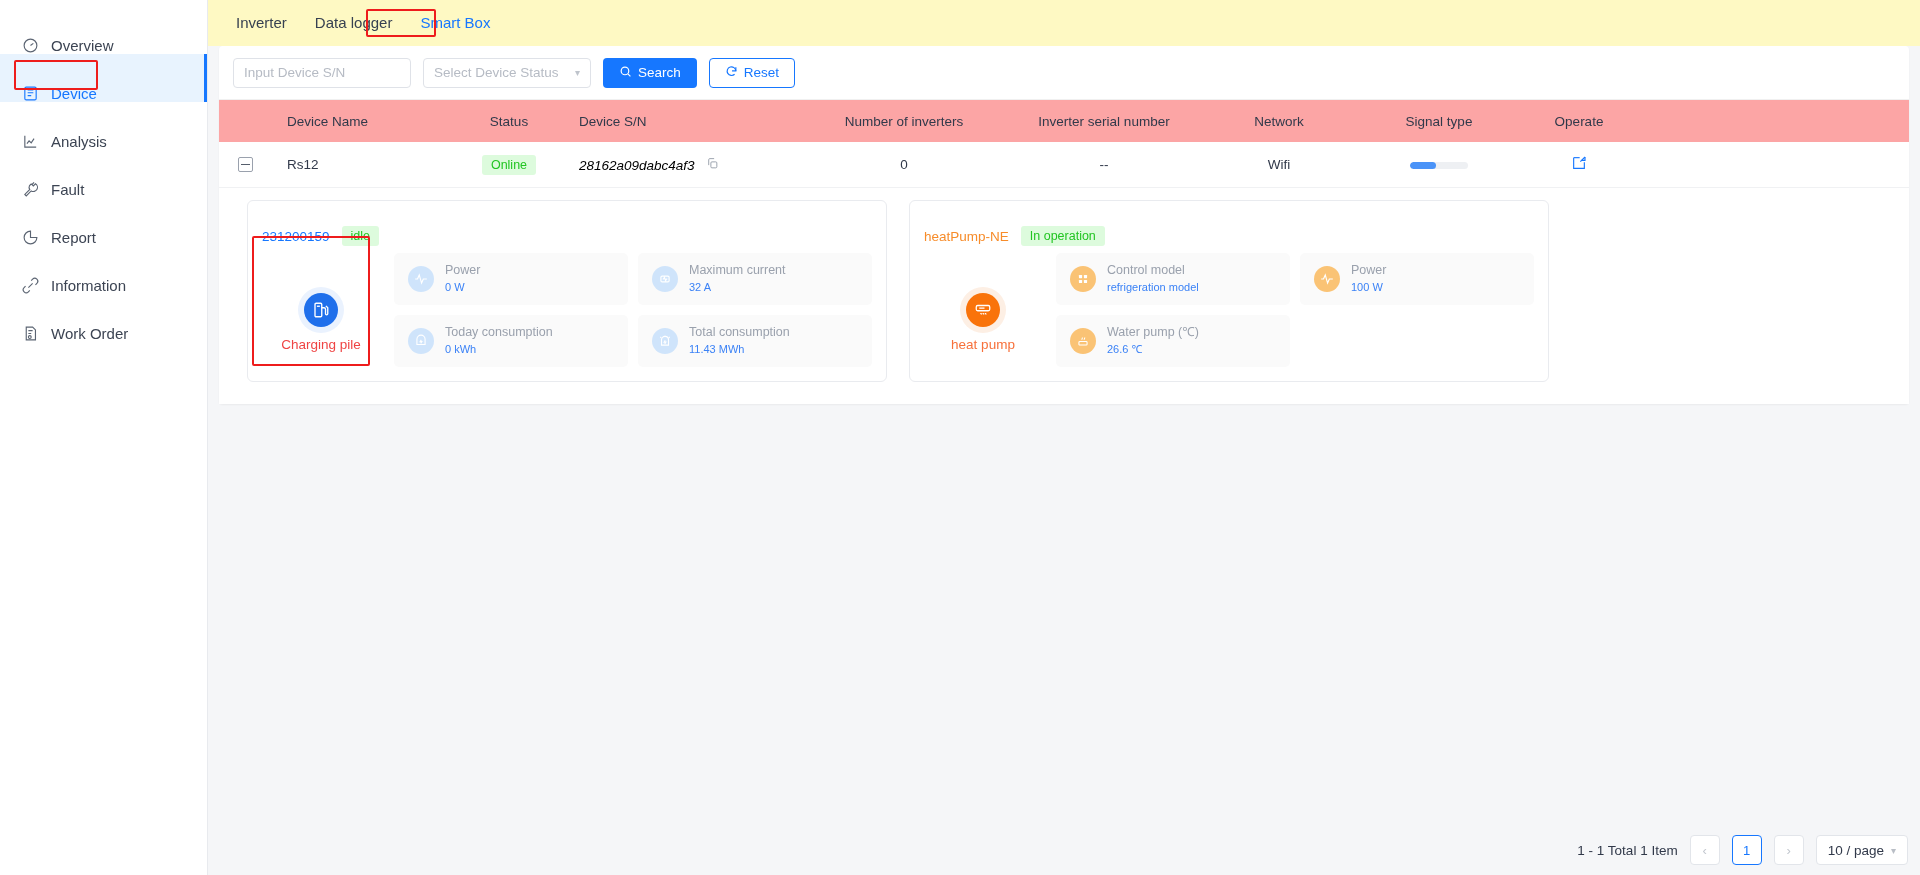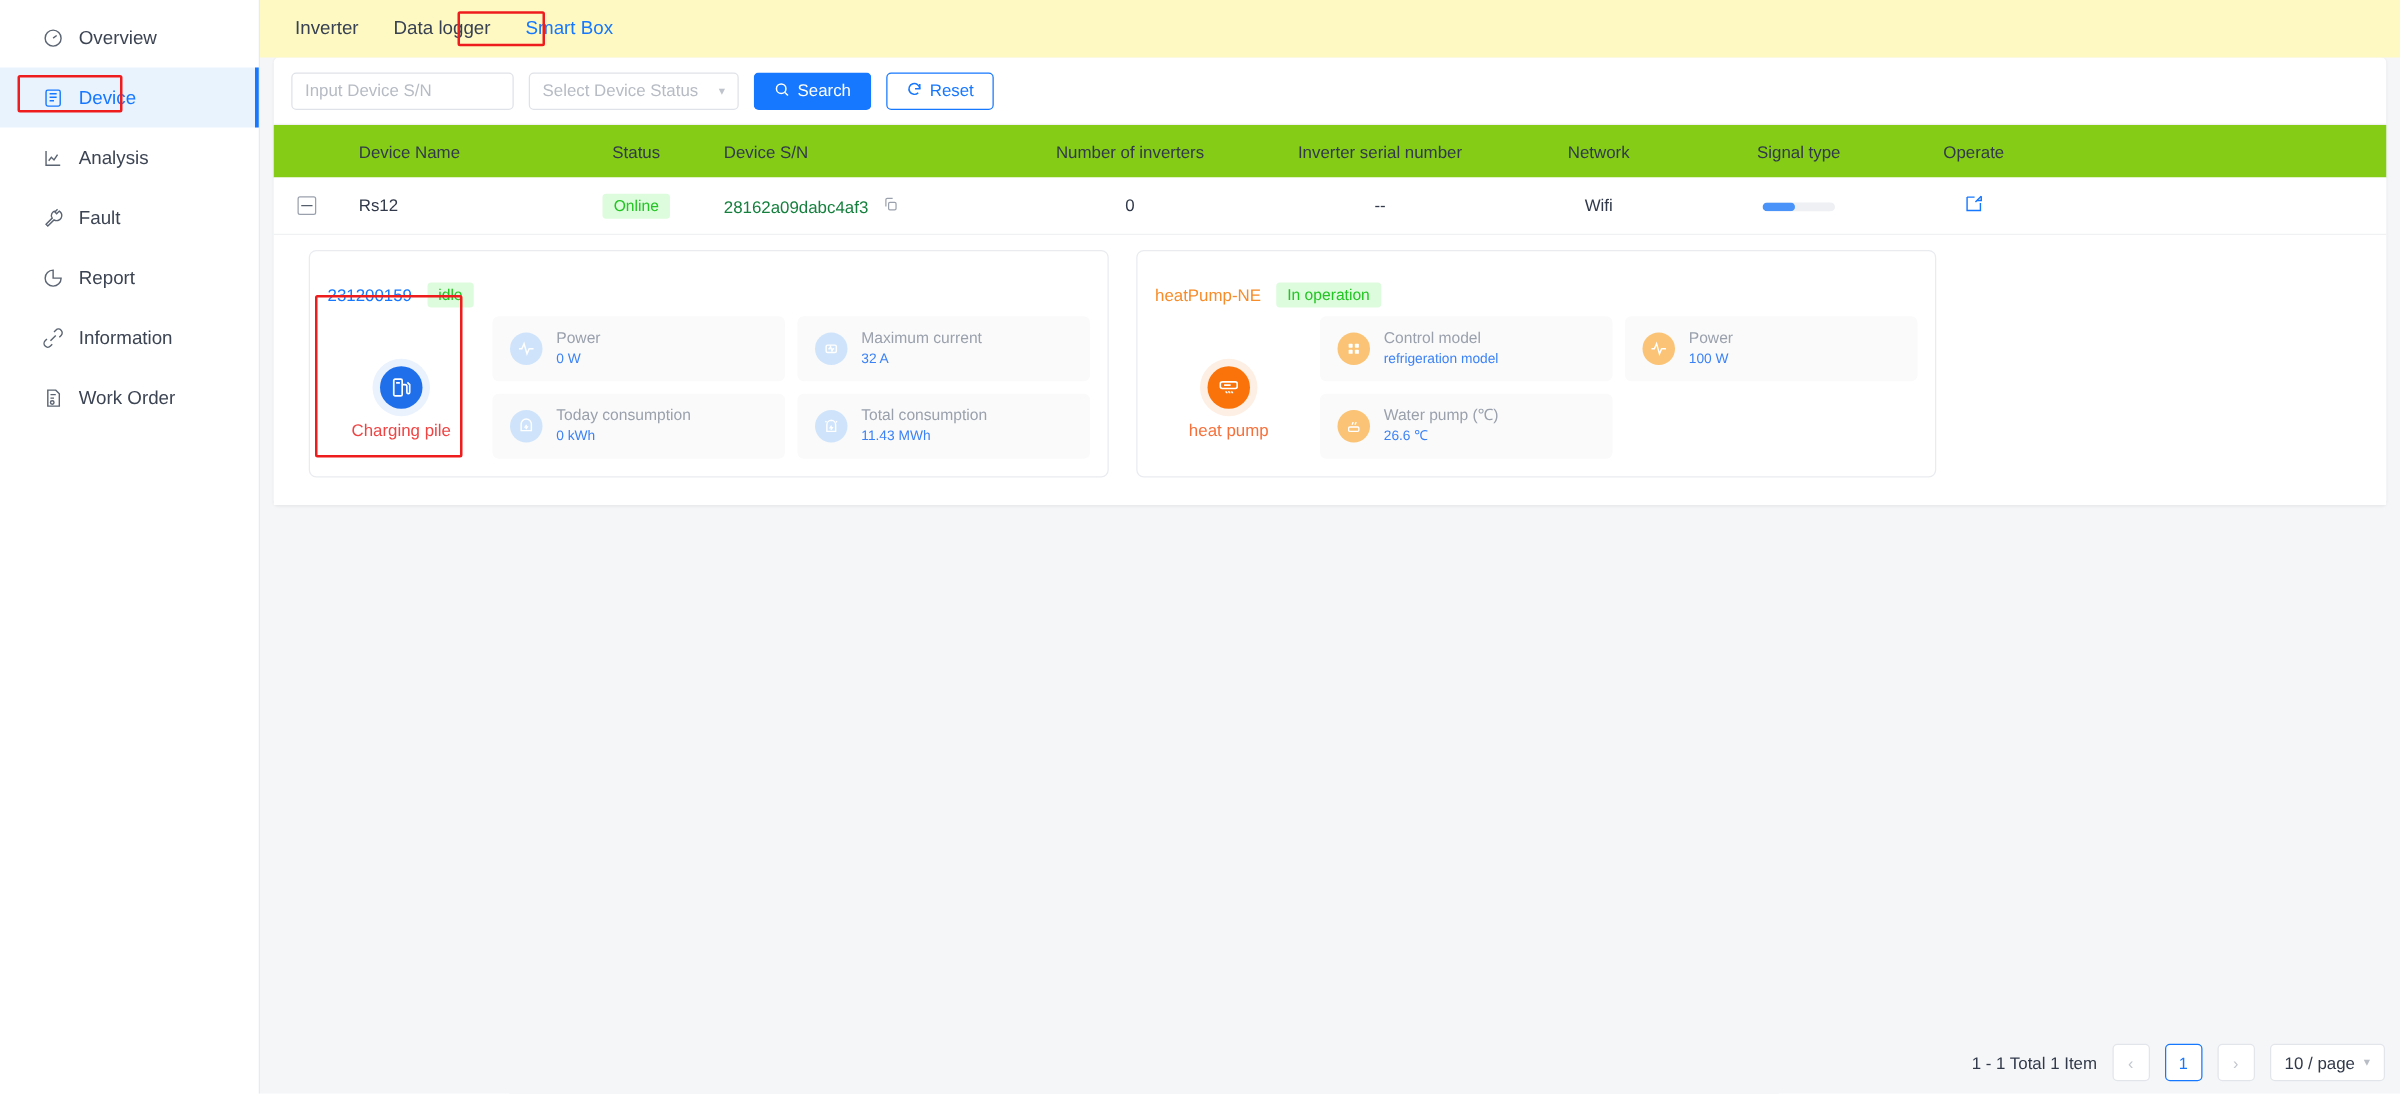--- a/index.html
+++ b/index.html
@@ -12,22 +12,22 @@
   .app { display: flex; width: 1920px; height: 875px; }
 
   
   .sidebar {
     width: 208px; height: 875px; flex: 0 0 208px;
     background: #ffffff;
     border-right: 1px solid #e8eaee;
     padding-top: 6px;
   }
   .nav-item {
-    height: 48px; display: flex; align-items: center;
-    padding-left: 34px; gap: 12px;
+    height: 48px; display: flex; align-items: flex-end;
+    padding-left: 22px; gap: 12px;
     color: #3c4453; font-size: 15px; cursor: pointer;
     position: relative;
   }
   .nav-item .nav-label { white-space: nowrap; }
   .nav-item.active { background: #e8f3fe; color: #1677ff; }
   .nav-item.active::after {
     content: ""; position: absolute; right: 0; top: 0;
     width: 3px; height: 100%; background: #1677ff;
   }
   .nav-item .ico { width: 17px; height: 17px; display: inline-flex;
@@ -91,21 +91,21 @@
     padding: 0 15px; cursor: pointer; border: 1px solid transparent;
     font-family: "Liberation Sans", sans-serif;
   }
   .btn-primary { background: #1677ff; color: #fff; }
   .btn-ghost { background: #fff; color: #1677ff; border-color: #1677ff; }
   .btn svg { width: 13px; height: 13px; }
 
   
   .thead {
     display: flex; align-items: center;
-    height: 42px; background: #84cc16; color: #31394a;
+    height: 42px; background: #fca5a5; color: #31394a;
     font-size: 13.5px;
   }
   .trow {
     display: flex; align-items: center;
     height: 46px; font-size: 13.5px; color: #31394a;
     border-bottom: 1px solid #f0f1f3; background: #fff;
   }
   .c-exp   { width: 52px; display:flex; justify-content:center; }
   .c-name  { width: 178px; padding-left: 16px; }
   .c-stat  { width: 120px; text-align: center; }
@@ -122,21 +122,21 @@
     display: flex; align-items: center; justify-content: center;
     cursor: pointer; background: #fff;
   }
   .expander span { display:block; width: 9px; height: 1px; background: #555e6c; }
 
   .badge {
     display: inline-block; padding: 2px 9px; border-radius: 3px;
     font-size: 12.5px; line-height: 16px;
   }
   .badge-green { background: #ddfbdd; color: #22c522; }
-  .sn-link { color: #15803d; cursor: pointer; }
+  .sn-link { color: #000000; cursor: pointer; font-style: italic; }
   .copy-ico { margin-left: 8px; color: #9aa1ad; cursor: pointer; }
   .signal {
     width: 58px; height: 7px; background: #eef0f3; border-radius: 4px;
     display: inline-block; overflow: hidden; position: relative;
     vertical-align: middle;
   }
   .signal > i { position: absolute; left: 0; top: 0; height: 100%;
     background: #4a93f8; border-radius: 4px; display: block; }
   .edit-ico { color: #1677ff; cursor: pointer; display: inline-flex; }
 

